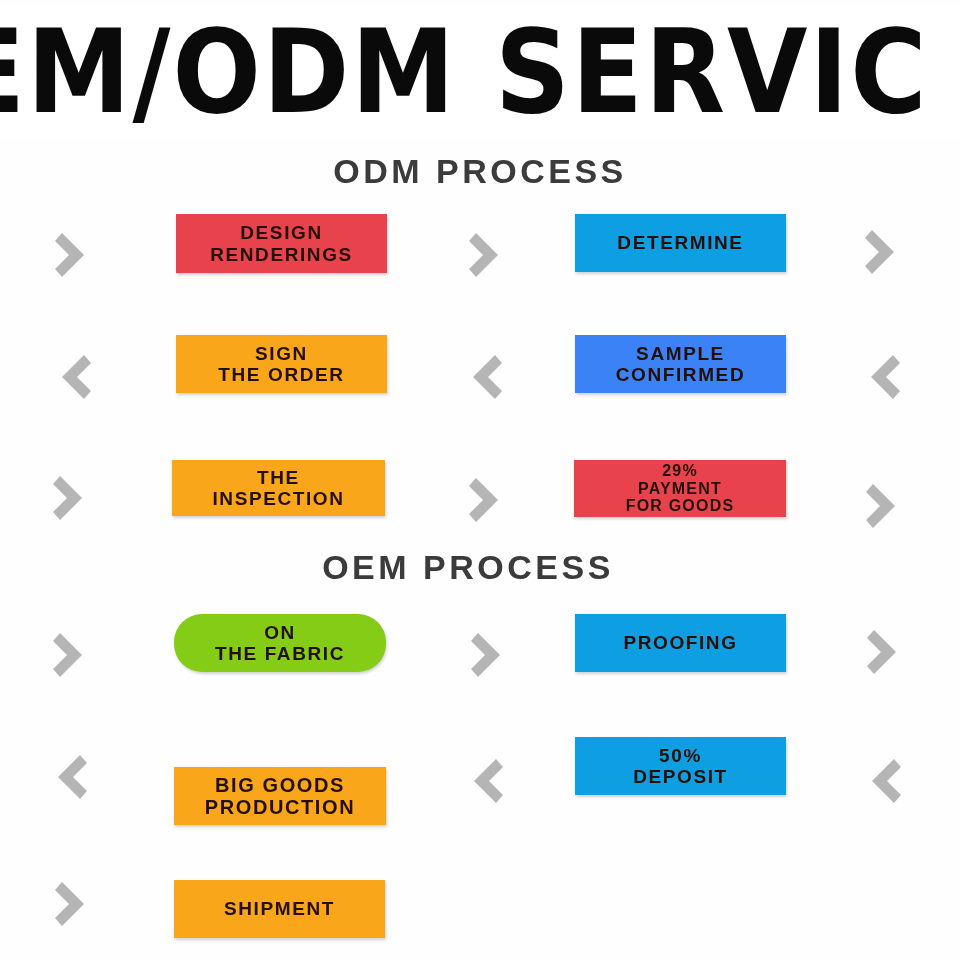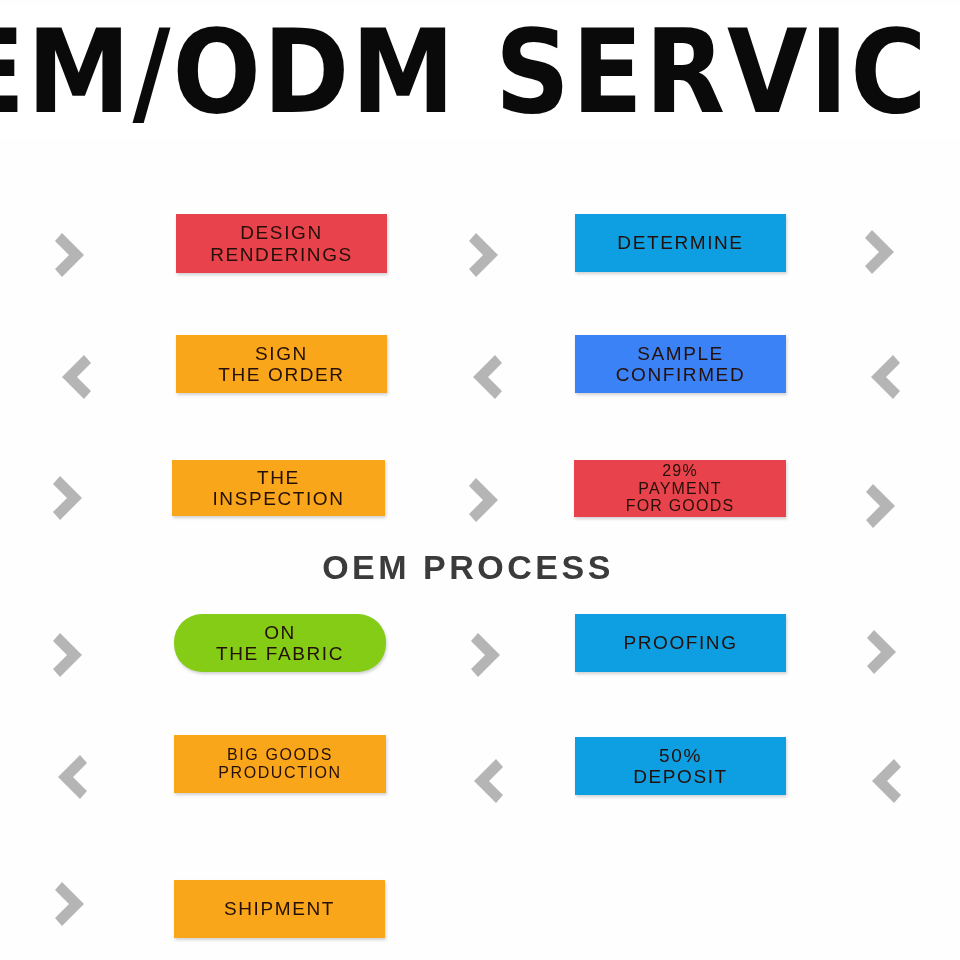--- a/index.html
+++ b/index.html
@@ -80,42 +80,43 @@
 
   .box {
     position: absolute;
     display: flex;
     align-items: center;
     justify-content: flex-start;
     text-align: center;
     box-sizing: border-box;
     padding: 2px 4px;
     font-family: "Liberation Sans", sans-serif;
-    font-weight: 400;
+    font-weight: 700;
     color: #241008;
     letter-spacing: 1.6px;
     line-height: 1.12;
     box-shadow: 1px 2px 3px rgba(0,0,0,0.18);
   }
   .box .lines { width: 100%; }
   .box .ln { display: block; white-space: nowrap; }
 
   .fs-lg  { font-size: 19px; }
-  .fs-md  { font-size: 16px; }
+  .fs-md  { font-size: 20px; margin-top: 32px; }
   .fs-sm  { font-size: 16px; }
 </style>
 </head>
 <body>
 
 <div class="page">
 
   <div class="banner">
     <div class="banner-text">EM/ODM SERVIC</div>
   </div>
 
+  <div class="section-heading" id="heading-odm">ODM PROCESS</div>
 
   <div class="row" id="row-1" style="top:214px;">
     <div class="chev" style="left:52px; top:15px;">
       <svg viewBox="0 0 40 52">
           <path d="M10 4 L32 26 L10 48 L3 40 L17 26 L3 12 Z" fill="currentColor"></path>
         </svg>
     </div>
     <div class="box fs-lg" id="box-1L" style="left:176px; top:0px; width:211px; height:59px; background:#e8434c;">
       <span class="lines">
         <span class="ln">DESIGN</span>

